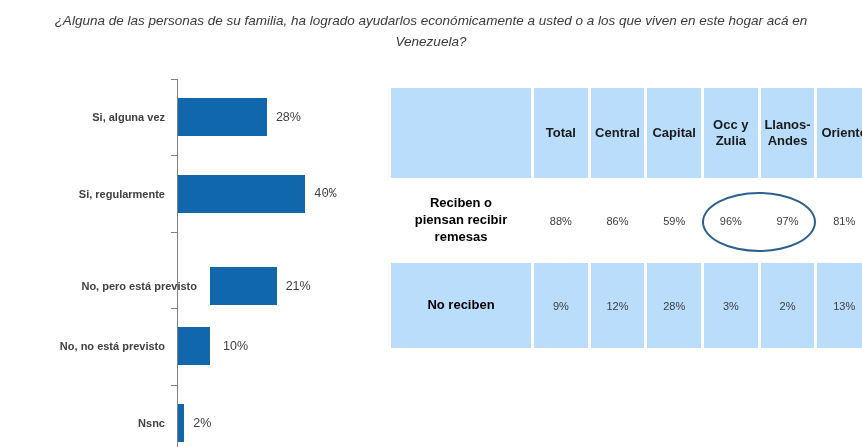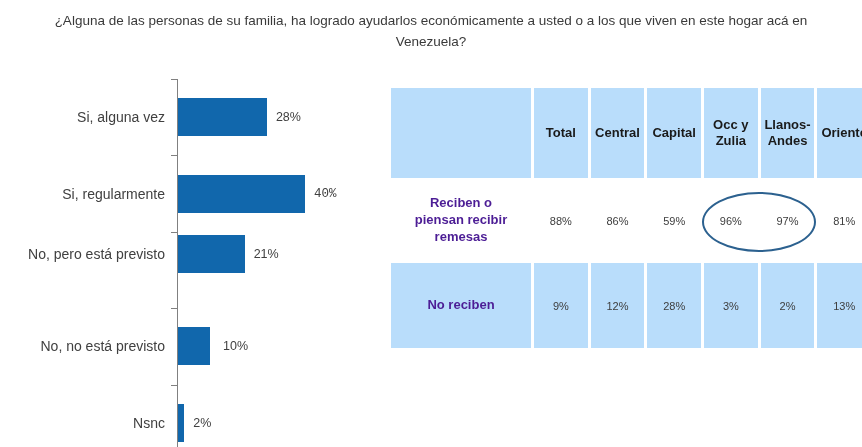--- a/index.html
+++ b/index.html
@@ -21,20 +21,21 @@
     position: absolute;
     top: 10px;
     left: 0;
     width: 100%;
     box-sizing: border-box;
     padding: 0 24px;
     text-align: center;
     font-size: 13.5px;
     line-height: 21px;
     color: #3a3a3a;
+    font-style: italic;
   }
 
   
   #bar-chart {
     position: absolute;
     left: 0;
     top: 79px;
     width: 345px;
     height: 380px;
   }
@@ -62,22 +63,23 @@
   .bar-label {
     position: absolute;
     left: 0;
     top: 0;
     width: 165px;
     height: 100%;
     display: flex;
     align-items: center;
     justify-content: flex-end;
     text-align: right;
-    font-size: 14px;
+    font-size: 11px;
     color: #404040;
+    font-weight: bold;
   }
   .bar {
     position: absolute;
     left: 178px;
     top: 19.2px;
     height: 38px;
   }
   .bar-value {
     position: absolute;
     top: 0;
@@ -107,21 +109,21 @@
     font-size: 13px;
   }
   .cell.blue { background: #b9ddfb; }
   .cell.head {
     font-weight: bold;
     color: #1a1a1a;
     line-height: 1.25;
   }
   .cell.rowlabel {
     font-weight: bold;
-    color: #4c1d95;
+    color: #000000;
     line-height: 1.3;
     padding: 0 18px;
   }
   .cell.val {
     font-size: 11px;
     color: #3d3d3d;
   }
   .annotation-ellipse {
     position: absolute;
     left: 311px;
@@ -144,21 +146,21 @@
 <div class="bar-row" style="top: 0px;">
       <div class="bar-label">Si, alguna vez</div>
       <div class="bar" style="width: 88.9px; background: rgb(17, 103, 172);"></div>
       <div class="bar-value" style="left: 275.9px;">28%</div>
     </div>
     <div class="bar-row" style="top: 76.4px;">
       <div class="bar-label">Si, regularmente</div>
       <div class="bar" style="width: 127px; background: rgb(17, 103, 172);"></div>
       <div class="bar-value" style="left: 314px; font-family: Liberation Mono, monospace;">40%</div>
     </div>
-    <div class="bar-row" style="top: 137px;">
+    <div class="bar-row" style="top: 169px; margin-left: 32px;">
       <div class="bar-label">No, pero está previsto</div>
       <div class="bar" style="width: 66.675px; background: rgb(17, 103, 172);"></div>
       <div class="bar-value" style="left: 253.675px;">21%</div>
     </div>
     <div class="bar-row" style="top: 229.2px;">
       <div class="bar-label">No, no está previsto</div>
       <div class="bar" style="width: 31.75px; background: rgb(17, 103, 172);"></div>
       <div class="bar-value" style="left: 223px;">10%</div>
     </div>
     <div class="bar-row" style="top: 305.6px;">

